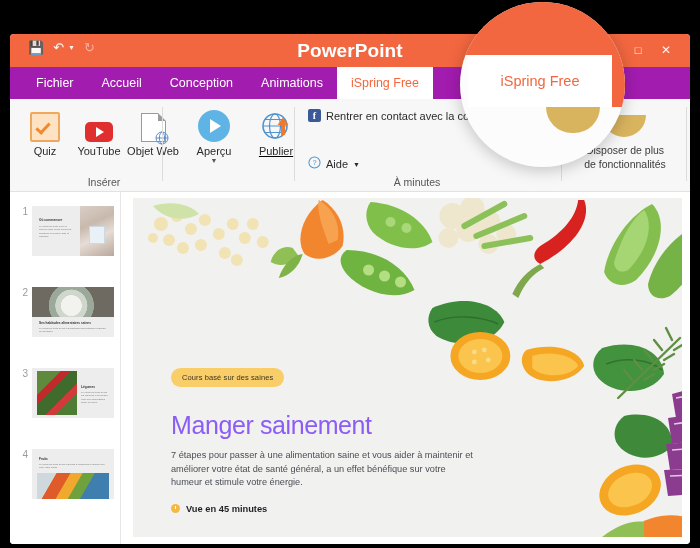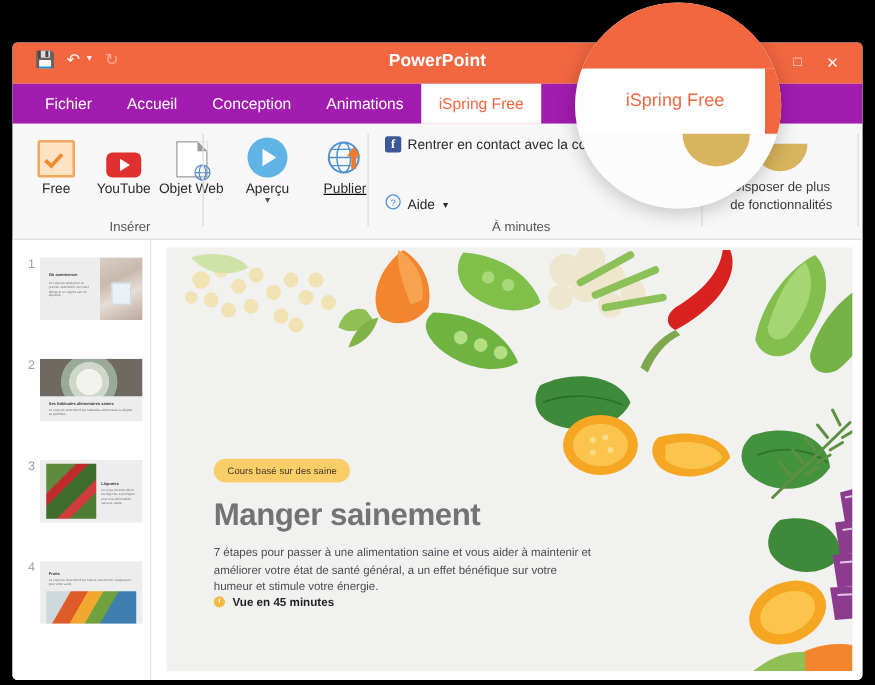--- a/index.html
+++ b/index.html
@@ -10,21 +10,21 @@
   .window{position:absolute;left:10px;top:34px;width:680px;height:510px;background:#fff;
           border-radius:4px;overflow:hidden;box-shadow:0 2px 14px rgba(0,0,0,.35);}
 
   
   .titlebar{position:relative;height:33px;background:#F26740;}
   .qat{position:absolute;left:18px;top:7px;display:flex;align-items:center;gap:9px;}
   .qat .gl{color:#fff;font-size:13px;line-height:1;opacity:.95;}
   .qat .gl.dim{opacity:.45;}
   .qat .caret{font-size:7px;color:#fff;opacity:.9;margin-left:-5px;}
   .apptitle{position:absolute;left:0;right:0;top:6px;text-align:center;color:#fff;
-            font-size:14px;font-weight:bold;letter-spacing:.1px;}
+            font-size:19px;font-weight:bold;letter-spacing:.1px;}
   .wctrl{position:absolute;right:10px;top:5px;display:flex;gap:0;}
   .wctrl div{width:28px;height:22px;display:flex;align-items:center;justify-content:center;
              color:#fff;font-size:12px;opacity:.92;cursor:default;}
   .wctrl .mn{font-size:13px;}
   .wctrl .mx{font-size:11px;}
 
   
   .tabbar{position:relative;height:32px;background:#a21caf;}
   .tabs{position:absolute;left:12px;top:0;display:flex;align-items:center;height:32px;}
   .tab{padding:0 14px;color:#fff;font-size:12.5px;line-height:32px;white-space:nowrap;cursor:default;}
@@ -69,23 +69,23 @@
   .tcard{width:82px;height:50px;background:#EDEDED;position:relative;overflow:hidden;}
   .tcard .ttitle{position:absolute;font-size:3.2px;font-weight:bold;color:#333;line-height:4px;}
   .tcard .tbody{position:absolute;font-size:2.5px;color:#777;line-height:3.4px;}
   .tcard .timg{position:absolute;}
 
   .stagewrap{flex:1;position:relative;padding:6px 8px 8px 12px;}
   .slide{position:relative;width:100%;height:100%;background:#F2F2F0;overflow:hidden;}
   .slide-txt{position:absolute;left:38px;top:168px;width:305px;}
   .badge{display:inline-block;background:#F9CE68;color:#3a3326;font-size:7.5px;
          padding:5px 11px;border-radius:11px;letter-spacing:.1px;}
-  .sl-title{margin-top:12px;font-size:25px;font-weight:bold;color:#737373;letter-spacing:-.4px;}
+  .sl-title{margin-top:24px;font-size:25px;font-weight:normal;color:#8b5cf6;letter-spacing:-.4px;}
   .sl-desc{margin-top:9px;font-size:9.2px;color:#4a4d55;line-height:13.5px;}
-  .sl-meta{display:flex;gap:6px;}
+  .sl-meta{margin-top:14px;display:flex;gap:6px;}
   .clock{width:9px;height:9px;border-radius:50%;background:#F4B942;position:relative;}
   .clock:after{content:"";position:absolute;left:4px;top:2px;width:1px;height:3px;background:#fff;}
   .sl-meta .m{font-size:9.3px;color:#1f2127;font-weight:bold;}
 
   
   .mag{position:absolute;left:460px;top:2px;width:165px;height:165px;border-radius:50%;
        background:#FCFCFC;box-shadow:0 3px 16px rgba(0,0,0,.22);overflow:hidden;z-index:40;}
   .mag .magtab{position:absolute;left:8px;top:53px;width:144px;height:52px;background:#fff;
                display:flex;align-items:center;justify-content:center;}
   .mag .magtab span{color:#F26740;font-size:14.5px;}
@@ -126,21 +126,21 @@
       </div>
     </div>
 
     <div class="ribbon">
 
       <div class="grp" style="left:4px;width:180px;">
         <div class="bigbtn" style="left:4px;">
           <div class="ico">
               <span class="ic-quiz"></span>
             </div>
-          <div class="lbl">Free</div>
+          <div class="lbl">Quiz</div>
         </div>
         <div class="bigbtn" style="left:58px;">
           <div class="ico">
               <span class="ic-yt"></span>
             </div>
           <div class="lbl">YouTube</div>
         </div>
         <div class="bigbtn" style="left:112px;">
           <div class="ico">
             <span class="ic-web">
@@ -363,21 +363,21 @@
                 <path d="M542 226 L578 221"></path>
                 <path d="M540 252 L580 249"></path>
                 <path d="M538 278 L582 276"></path>
             </g>
 
             <path d="M500 330 C516 318 540 314 556 320 L552 339 L498 339Z" fill="#F2862E"></path>
             <path d="M470 339 C484 328 500 322 512 324 L512 339Z" fill="#8FBF55"></path>
           </svg>
 
           <div class="slide-txt">
-            <div class="badge">Cours basé sur des saine</div>
+            <div class="badge">Cours basé sur des saines</div>
             <div class="sl-title">Manger sainement</div>
             <div class="sl-desc">7 étapes pour passer à une alimentation saine et vous aider à maintenir et améliorer votre état de santé général, a un effet bénéfique sur votre humeur et stimule votre énergie.</div>
             <div class="sl-meta">
               <span class="clock"></span>
               <span class="m">Vue en 45 minutes</span>
             </div>
           </div>
         </div>
       </div>
     </div>

